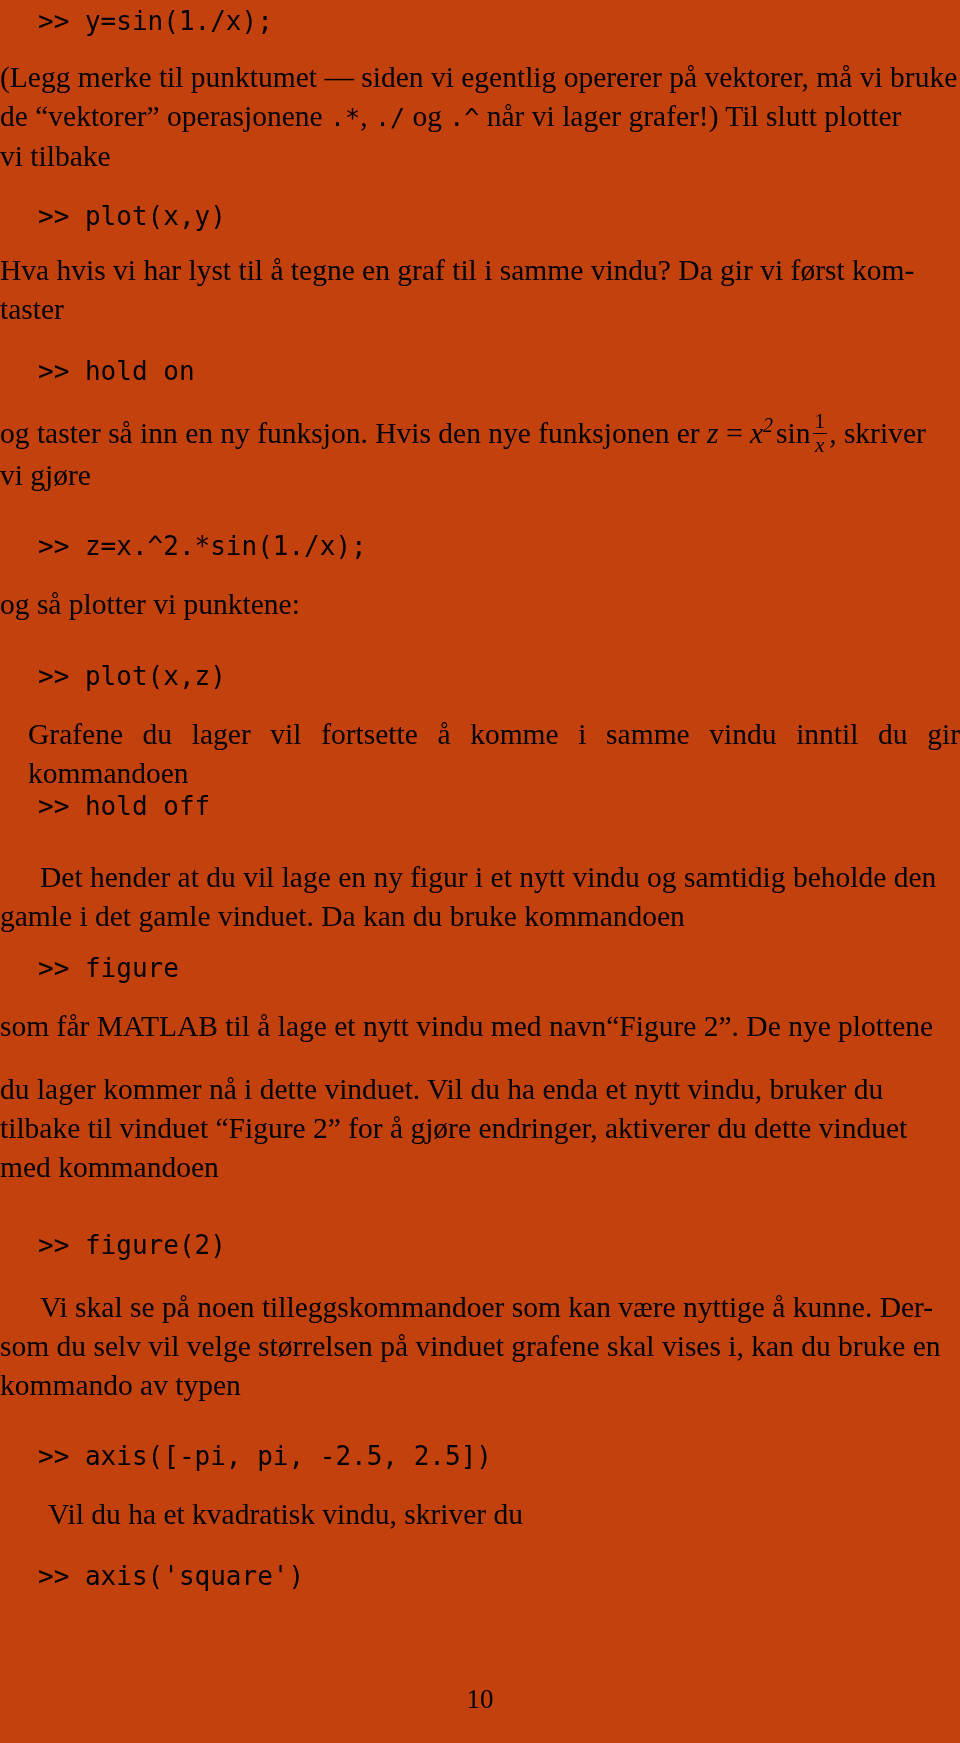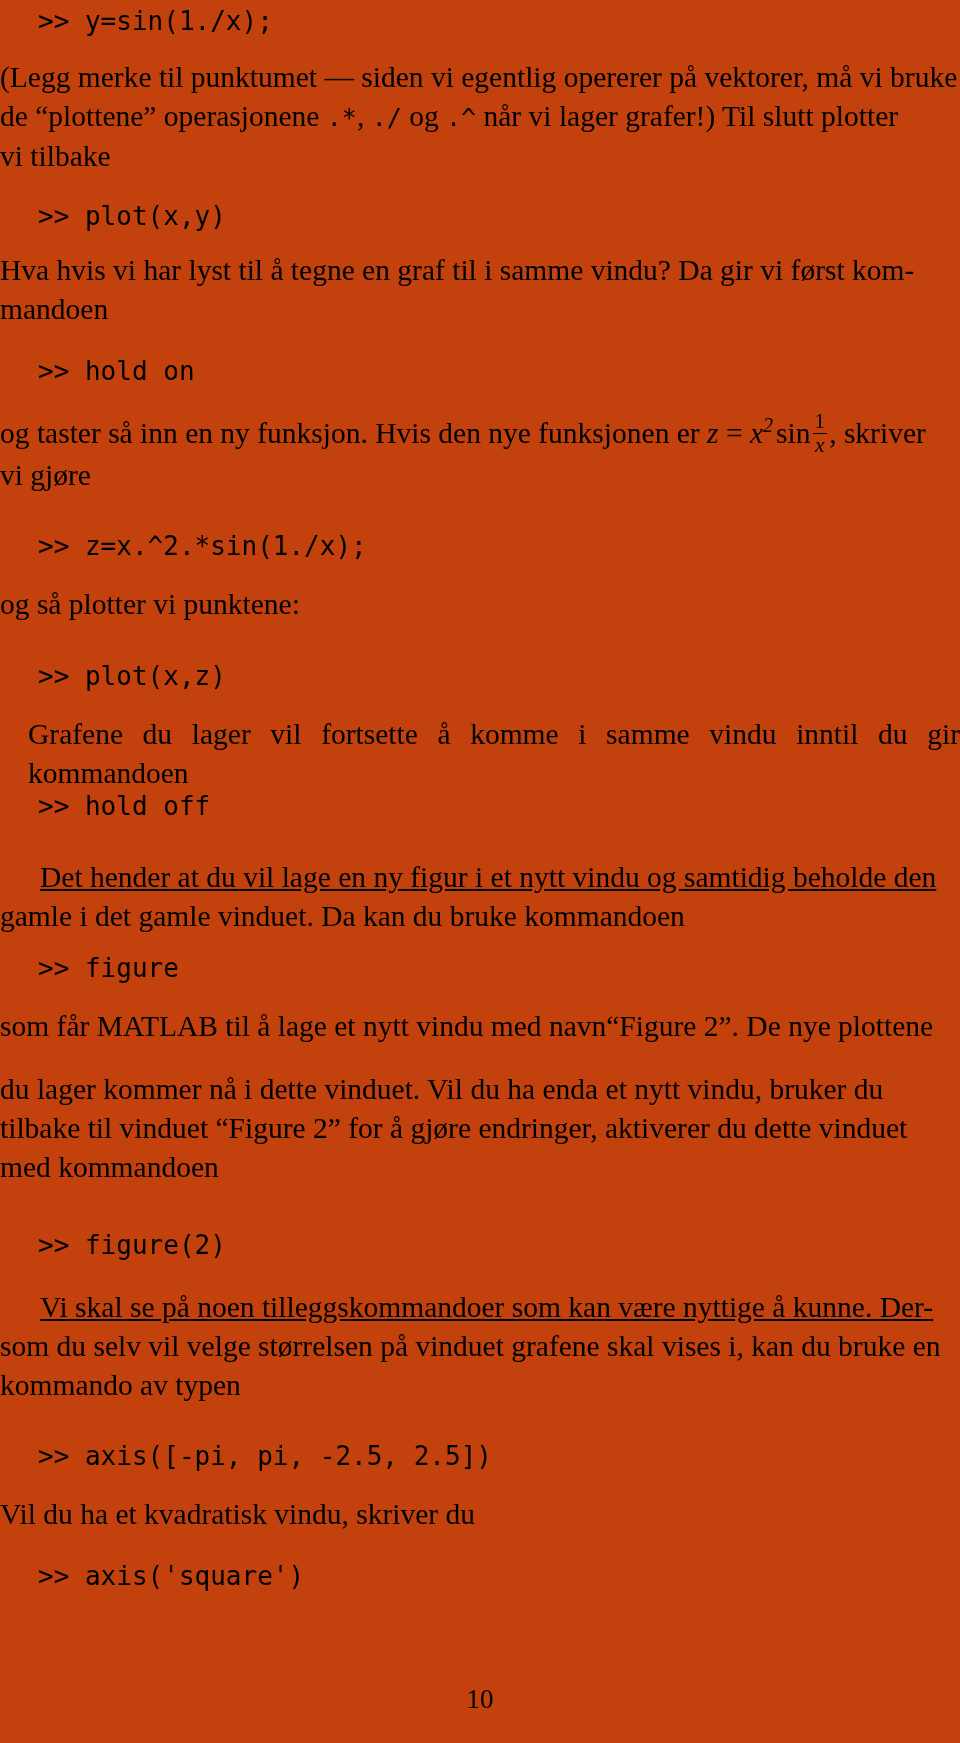--- a/index.html
+++ b/index.html
@@ -29,21 +29,21 @@
   .para {
     font-size: 29.5px;
     line-height: 1.33;
     text-align: justify;
     text-justify: inter-word;
     margin: 0;
     padding: 0;
     color: #000;
     hyphens: none;
   }
-  .para.indent { text-indent: 40px; text-decoration: underline; }
+  .para.indent { text-indent: 40px; }
   .mono-in {
     font-family: "DejaVu Sans Mono", "Liberation Mono", monospace;
     font-size: 25px;
   }
   
   .math { font-family: "Liberation Serif", "DejaVu Serif", serif; font-style: italic; }
   .math .up { font-style: italic; }
   .mathrm { font-style: normal; }
   .sup {
     font-size: 0.68em;
@@ -76,34 +76,34 @@
 <body>
 
 <div class="page">
 
   <div class="row code" style="top:8px;">&gt;&gt; y=sin(1./x);</div>
 
   <div class="row" style="top:58px;">
     <div class="para" style="line-height:39px;">
       <span>(Legg merke til punktumet — siden vi egentlig opererer på vektorer, må vi bruke</span>
     </div>
-    <div class="para" style="line-height:39px;"><span>de “plottene” operasjonene </span><span class="mono-in">.*</span><span>, </span><span class="mono-in">./</span><span> og </span><span class="mono-in">.^</span><span> når vi lager grafer!) Til slutt plotter</span></div>
+    <div class="para" style="line-height:39px;"><span>de “vektorer” operasjonene </span><span class="mono-in">.*</span><span>, </span><span class="mono-in">./</span><span> og </span><span class="mono-in">.^</span><span> når vi lager grafer!) Til slutt plotter</span></div>
     <div class="para" style="line-height:39px;">
       <span>vi tilbake</span>
     </div>
   </div>
 
   <div class="row code" style="top:203px;">&gt;&gt; plot(x,y)</div>
 
   <div class="row" style="top:251px;">
     <div class="para" style="line-height:39px;">
       <span>Hva hvis vi har lyst til å tegne en graf til i samme vindu? Da gir vi først kom-</span>
     </div>
     <div class="para" style="line-height:39px;">
-      <span>mandoen</span>
+      <span>taster</span>
     </div>
   </div>
 
   <div class="row code" style="top:358px;">&gt;&gt; hold on</div>
 
   <div class="row" style="top:406px;">
     <div class="para" style="line-height:39px;"><span>og taster så inn en ny funksjon. Hvis den nye funksjonen er </span><span class="math"><span class="up">z</span><span class="mathrm"> = </span><span class="up">x</span><span class="sup">2</span><span class="mathrm" style="margin-left:3px;">sin</span><span class="frac"><span class="num">1</span><span class="den">x</span></span></span><span>, skriver</span></div>
     <div class="para" style="line-height:39px;">
       <span>vi gjøre</span>
     </div>
@@ -163,21 +163,21 @@
       <span>som du selv vil velge størrelsen på vinduet grafene skal vises i, kan du bruke en</span>
     </div>
     <div class="para" style="line-height:39px;">
       <span>kommando av typen</span>
     </div>
   </div>
 
   <div class="row code" style="top:1443px;">&gt;&gt; axis([-pi, pi, -2.5, 2.5])</div>
 
   <div class="row" style="top:1495px;">
-    <div class="para" style="line-height:39px;">
+    <div class="para" style="line-height:39px;padding-left:48px;">
       <span>Vil du ha et kvadratisk vindu, skriver du</span>
     </div>
   </div>
 
   <div class="row code" style="top:1563px;">&gt;&gt; axis('square')</div>
 
   <div class="pagenum">10</div>
 
 </div>
 

